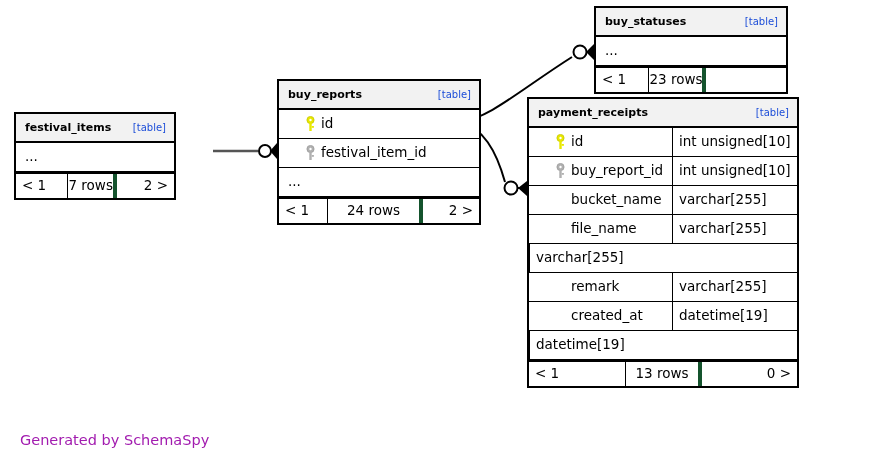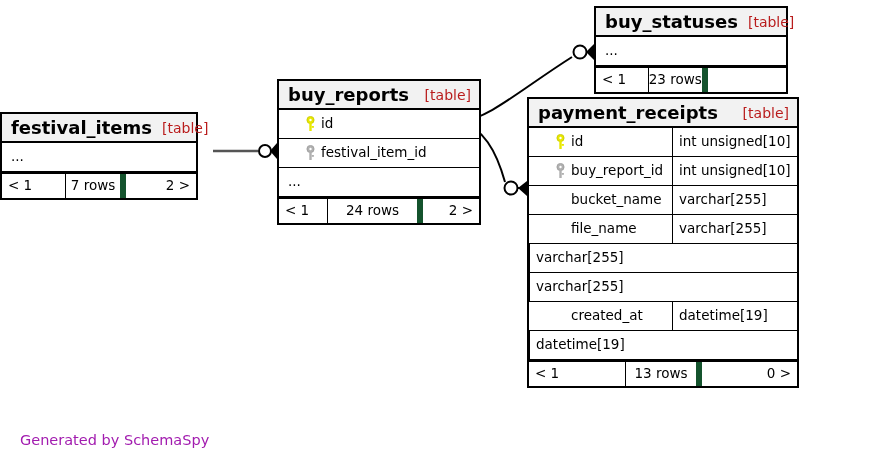--- a/index.html
+++ b/index.html
@@ -45,26 +45,26 @@
     height: 29px;
     background: #f2f2f2;
     border-bottom: 2px solid #000000;
     display: flex;
     align-items: center;
     justify-content: space-between;
     padding: 0 8px 0 9px;
   }
   .tbl-name {
     font-weight: bold;
-    font-size: 18px;
+    font-size: 11px;
     white-space: nowrap;
   }
   .tbl-kind {
-    font-size: 14px;
-    color: #b91c1c;
+    font-size: 10px;
+    color: #1d4ed8;
     white-space: nowrap;
     padding-left: 10px;
   }
 
   .tbl-row {
     box-sizing: border-box;
     height: 29px;
     border-bottom: 1px solid #000000;
     display: flex;
     align-items: stretch;
@@ -118,30 +118,30 @@
     white-space: nowrap;
   }
   .foot-prev {
     justify-content: flex-start;
     padding-left: 6px;
     border-right: 1px solid #000000;
   }
   .foot-rows {
     justify-content: center;
     flex: 1 1 auto;
-    border-right: 6px solid #14532d;
+    border-right: 4px solid #14532d;
     text-align: right;
   }
   .foot-next {
     justify-content: flex-end;
     padding-right: 6px;
   }
 
   
-  #node-festival_items { left: 0;  top: 112px; width: 198px; }
+  #node-festival_items { left: 14px;  top: 112px; width: 162px; }
   #node-buy_reports    { left: 277px; top: 79px;  width: 204px; }
   #node-buy_statuses   { left: 594px; top: 6px;   width: 194px; }
   #node-payment_receipts { left: 527px; top: 97px; width: 272px; }
 
   #node-festival_items .foot-prev { width: 64px; }
   #node-festival_items .foot-next { width: 70px; }
 
   #node-buy_reports .foot-prev { width: 49px; }
   #node-buy_reports .foot-next { width: 56px; }
 
@@ -316,20 +316,24 @@
         <span>file_name</span>
       </div>
       <div class="col-type">varchar[255]</div>
     </div>
 
     <div class="tbl-row">
       <div class="col-type">varchar[255]</div>
     </div>
 
     <div class="tbl-row">
+      <div class="col-name">
+        <span class="key-slot"></span>
+        <span>remark</span>
+      </div>
       <div class="col-type">varchar[255]</div>
     </div>
 
     <div class="tbl-row">
       <div class="col-name">
         <span class="key-slot"></span>
         <span>created_at</span>
       </div>
       <div class="col-type">datetime[19]</div>
     </div>

